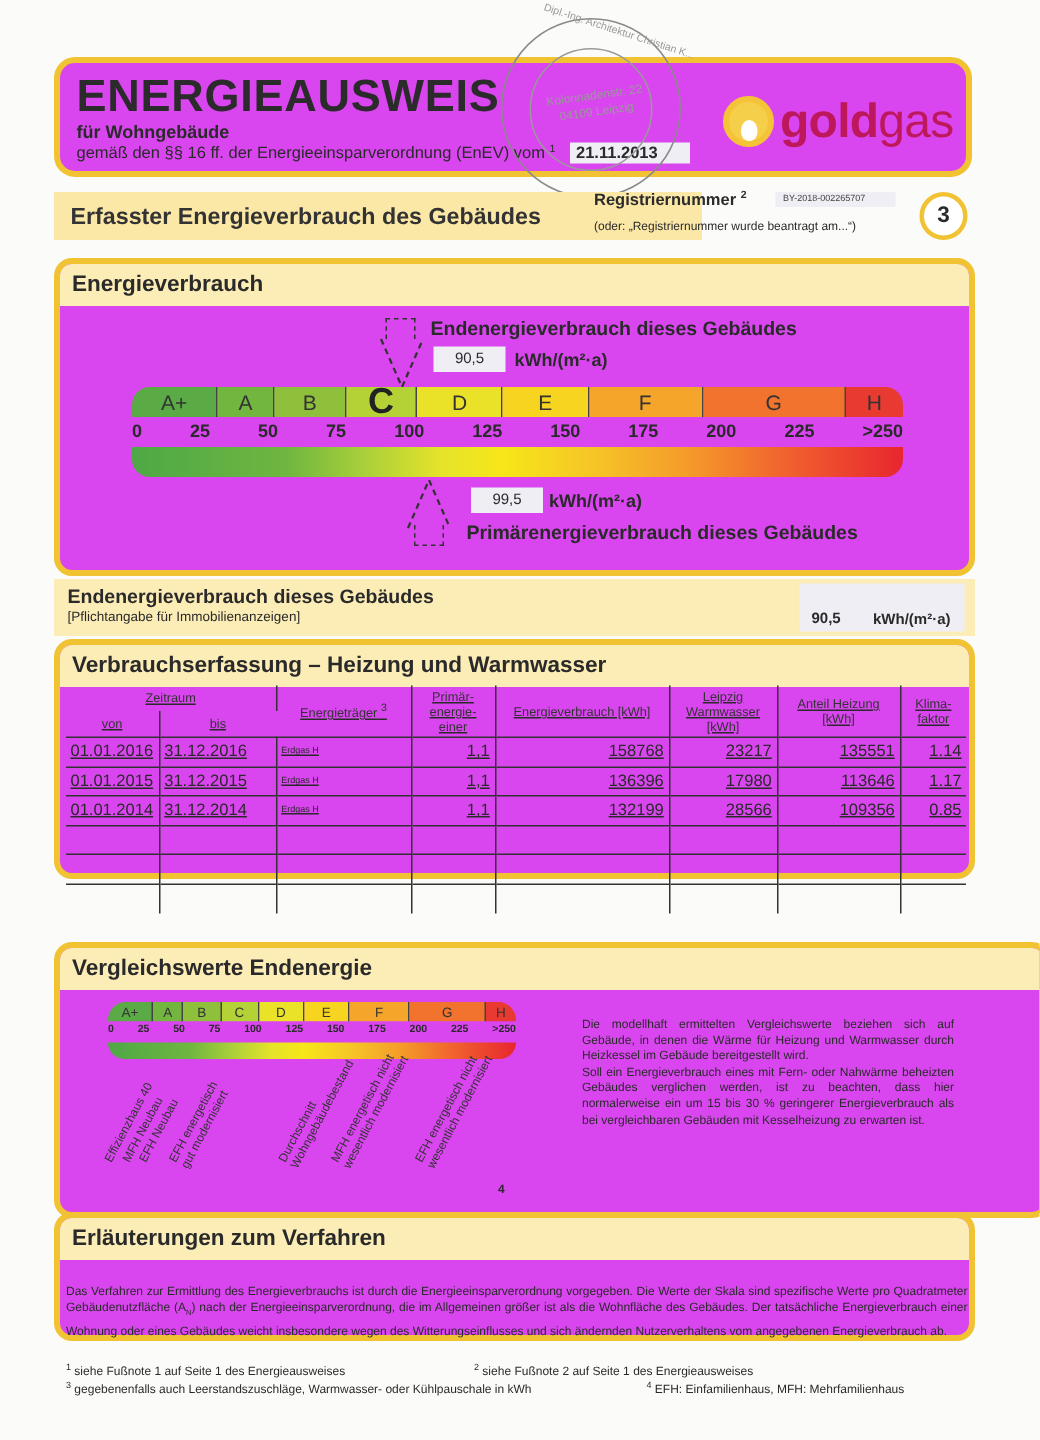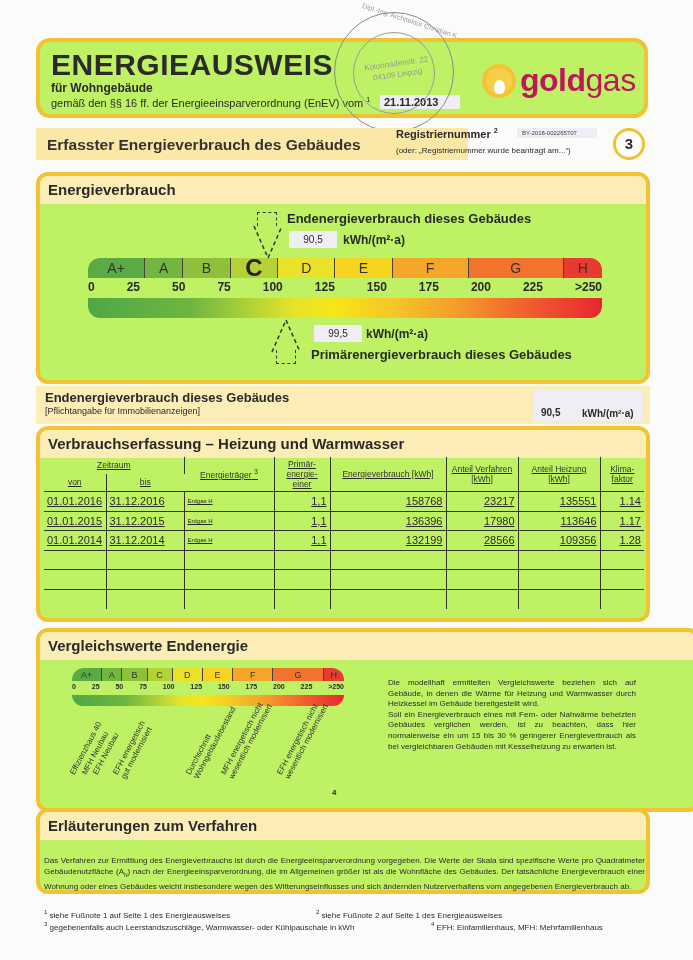--- a/index.html
+++ b/index.html
@@ -1,18 +1,18 @@
 <!DOCTYPE html>
 <html><head>
 <meta charset="utf-8">
 <style>
   * { box-sizing: border-box; margin: 0; padding: 0; }
   body { width: 693px; height: 960px; background: #fbfbf9; font-family: "Liberation Sans", sans-serif; color: #2a2a2a; position: relative; overflow: hidden; }
   .abs { position: absolute; }
-  .frame { position: absolute; border: 4px solid #f1c232; border-radius: 12px; background: #bef264; }
+  .frame { position: absolute; border: 4px solid #f1c232; border-radius: 12px; background: #d946ef; }
   .header-frame { left: 36px; top: 38px; width: 612px; height: 80px; border-radius: 14px; }
   .title { left: 51px; top: 48px; font-size: 30px; font-weight: bold; color: #2b2b2b; letter-spacing: 0.5px; }
   .subtitle { left: 51px; top: 81px; font-size: 12px; font-weight: bold; }
   .gemass { left: 51px; top: 96px; font-size: 11px; }
   .gemass sup { font-size: 7px; }
   .date { left: 380px; top: 95px; font-size: 11px; font-weight: bold; background: #eeeef4; padding: 1px 4px; width: 80px; }
   .logo { left: 482px; top: 62px; display: flex; align-items: center; }
   .logo-circle { width: 34px; height: 34px; border-radius: 50%; border: 4px solid #f4c337; background: #f6cf4a; position: relative; margin-right: 4px; }
   .logo-circle::after { content: ""; position: absolute; left: 8px; top: 12px; width: 11px; height: 14px; border-radius: 50% 50% 45% 45%; background: #fff; }
   .logo-text { font-size: 32px; color: #be185d; letter-spacing: -0.5px; }
@@ -47,21 +47,21 @@
   .unit { position: absolute; font-size: 12px; font-weight: bold; }
   .big-label { position: absolute; font-size: 13px; font-weight: bold; }
 
   .pflicht { left: 36px; top: 386px; width: 614px; height: 38px; background: #fcecb6; }
   .pflicht-title { left: 45px; top: 390px; font-size: 13px; font-weight: bold; }
   .pflicht-sub { left: 45px; top: 406px; font-size: 9px; }
   .pflicht-valbox { left: 533px; top: 389px; width: 110px; height: 32px; background: #eeeef4; }
   .pflicht-val { left: 541px; top: 407px; font-size: 10px; font-weight: bold; }
   .pflicht-unit { left: 582px; top: 408px; font-size: 10px; font-weight: bold; }
 
-  .vb-frame { left: 36px; top: 426px; width: 614px; height: 196px; }
+  .vb-frame { left: 36px; top: 426px; width: 614px; height: 160px; }
   table.vb { position: absolute; left: 4px; top: 27px; width: 600px; border-collapse: collapse; font-size: 11px; text-decoration: underline; }
   table.vb th { font-weight: normal; font-size: 8.5px; color: #333; border-right: 1.5px solid #333; padding: 2px 2px; text-align: center; vertical-align: middle; }
   table.vb th:last-child { border-right: none; }
   table.vb td { border-right: 1.5px solid #333; border-top: 1.5px solid #333; height: 19.5px; padding: 0 3px; }
   table.vb td:last-child { border-right: none; }
   table.vb td.num { text-align: right; }
   table.vb td.small { font-size: 6px; }
   table.vb tr.headrow1 th, table.vb tr.headrow2 th { border-top: none; }
 
   .cmp-frame { left: 36px; top: 628px; width: 664px; height: 184px; }
@@ -173,21 +173,21 @@
         <col style="width:72px">
         <col style="width:82px">
         <col style="width:44px">
       </colgroup>
     <tbody>
         <tr class="headrow1">
       <th colspan="2" style="border-bottom:none;">Zeitraum</th>
       <th rowspan="2"><span>Energieträger</span> <sup>3</sup></th>
       <th rowspan="2">Primär- energie- einer</th>
       <th rowspan="2">Energieverbrauch [kWh]</th>
-      <th rowspan="2">Anteil Verfahren [kWh]</th>
+      <th rowspan="2">Leipzig Warmwasser [kWh]</th>
       <th rowspan="2">Anteil Heizung [kWh]</th>
       <th rowspan="2">Klima- faktor</th>
     </tr>
     <tr class="headrow2">
       <th>von</th>
       <th>bis</th>
     </tr>
     </tbody>
       <tbody id="vb-body">
         <tr>
@@ -211,21 +211,21 @@
           <td class="num">1.17</td>
         </tr>
         <tr>
           <td>01.01.2014</td>
           <td>31.12.2014</td>
           <td class="small">Erdgas H</td>
           <td class="num">1,1</td>
           <td class="num">132199</td>
           <td class="num">28566</td>
           <td class="num">109356</td>
-          <td class="num">1.28</td>
+          <td class="num">0.85</td>
         </tr>
         <tr>
           <td></td>
           <td></td>
           <td class="small"></td>
           <td class="num"></td>
           <td class="num"></td>
           <td class="num"></td>
           <td class="num"></td>
           <td class="num"></td>

